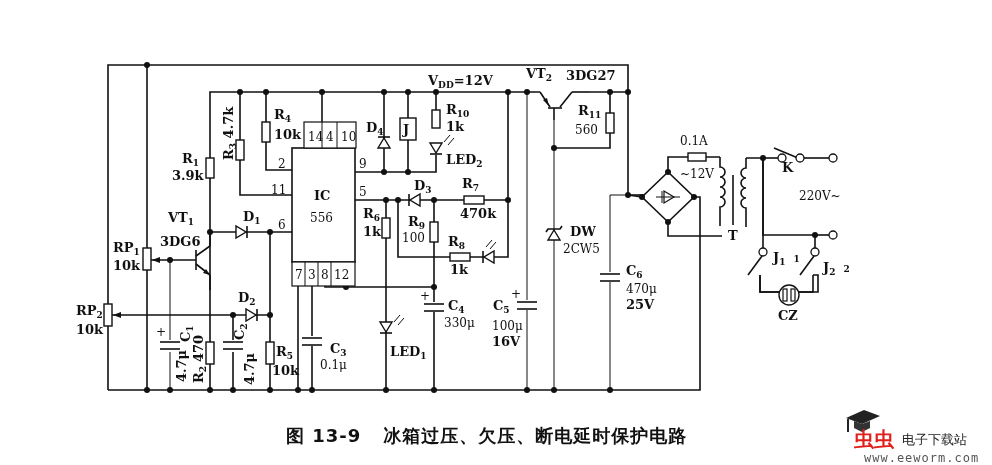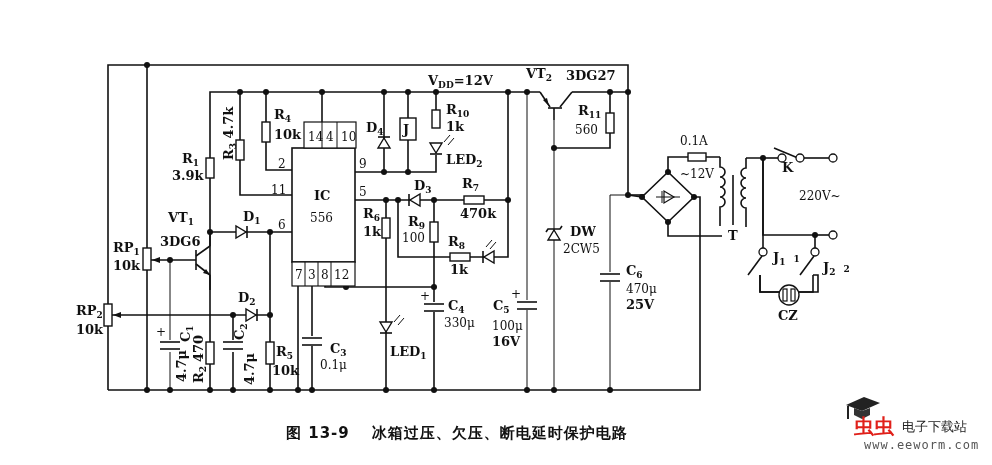--- a/index.html
+++ b/index.html
@@ -5,23 +5,23 @@
   html,body{margin:0;padding:0;background:#fff;}
   body{width:992px;height:465px;position:relative;overflow:hidden;font-family:"DejaVu Serif",serif;}
   #schem{position:absolute;left:0;top:0;}
   svg text{font-family:"DejaVu Serif",serif;fill:#111;}
   .lbl{font-size:13px;font-weight:bold;}
   .sm{font-size:12px;}
   .sub{font-size:9px;}
   .w{stroke:#111;stroke-width:1.6;fill:none;}
   .wt{stroke:#111;stroke-width:1;fill:none;}
   .dot{fill:#111;}
-  .caption{position:absolute;left:286px;top:424px;font-family:"DejaVu Sans",sans-serif;font-size:15px;font-weight:bold;color:#111;letter-spacing:1px;}
+  .caption{position:absolute;left:286px;top:424px;font-family:"DejaVu Sans",sans-serif;font-size:18px;font-weight:bold;color:#111;letter-spacing:1px;}
   .caption span{margin-right:22px;}
-  .logo{position:absolute;left:838px;top:393px;width:154px;height:59px;}
+  .logo{position:absolute;left:838px;top:406px;width:154px;height:59px;}
   .logo .brand{position:absolute;left:16px;top:20px;font-family:"DejaVu Sans",sans-serif;font-size:20px;font-weight:bold;color:#e0201a;}
   .logo .site{position:absolute;left:64px;top:25px;font-family:Liberation Sans, sans-serif;font-size:13px;color:#222;}
   .logo .url{position:absolute;left:26px;top:45px;font-family:"DejaVu Sans Mono",monospace;font-size:12px;color:#555;letter-spacing:1px;}
   .logo .cap{position:absolute;left:4px;top:0px;}
 </style>
 </head>
 <body>
 
 <svg id="schem" width="992" height="465">
 

